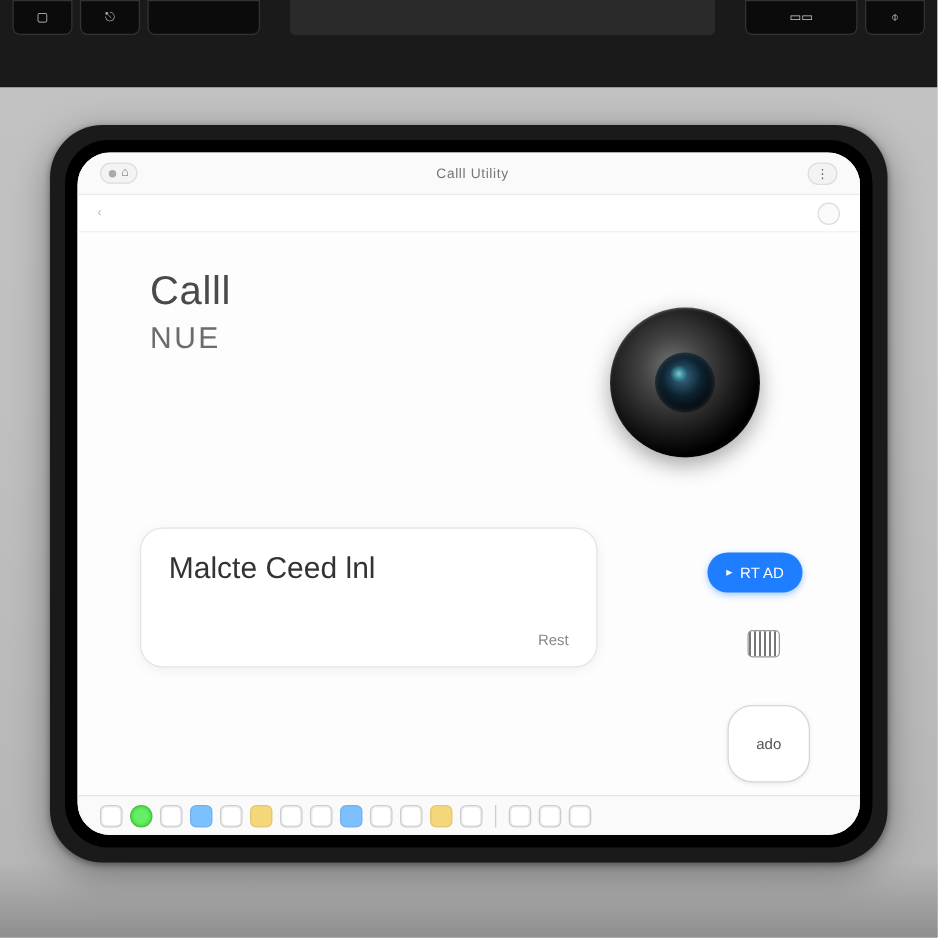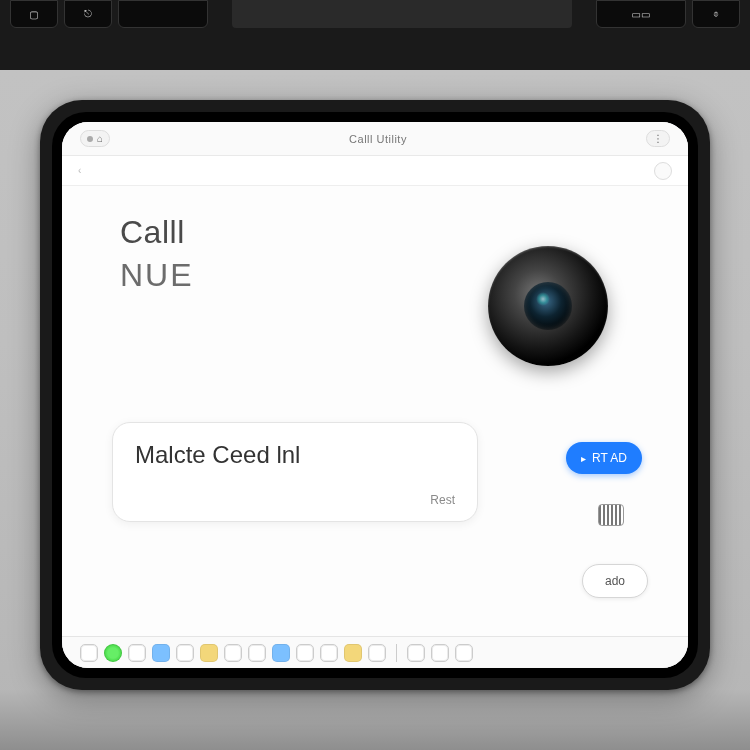--- a/index.html
+++ b/index.html
@@ -68,42 +68,42 @@
   .crumb { font-size:10px; color:#bbb; }
   .circle-btn {
     width:18px;height:18px;border-radius:50%;border:1px solid #ddd;background:#fafafa;
   }
   
   .content {
     position: absolute; top:64px; left:0; right:0; bottom:32px; background:#fdfdfd;
     padding: 28px 36px 20px 58px;
   }
   .heading { font-size: 32px; color:#4a4a4a; font-weight:400; letter-spacing:.5px; }
-  .subheading { font-size: 32px; color:#6c6c6c; font-weight:300; margin-top:6px; letter-spacing:2px; }
+  .subheading { font-size: 24px; color:#6c6c6c; font-weight:300; margin-top:6px; letter-spacing:2px; }
   
   .camera {
     position:absolute; right: 80px; top: 60px;
     width: 120px; height: 120px; border-radius: 50%;
     background: radial-gradient(circle at 42% 40%, #777 0%, #444 24%, #151515 55%, #000 70%, #0a0a0a 100%);
     box-shadow: 0 6px 18px rgba(0,0,0,.35), inset 0 1px 2px rgba(255,255,255,.25);
   }
   .camera::before{
     content:""; position:absolute; left:36px; top:36px; width:48px; height:48px;
     border-radius:50%;
     background: radial-gradient(circle at 45% 40%, #3a6a8a 0%, #0d2330 40%, #000 80%);
     box-shadow: inset 0 0 6px rgba(255,255,255,.2);
   }
   .camera::after{
     content:""; position:absolute; left:48px; top:46px; width:14px;height:14px;
     border-radius:50%; background: radial-gradient(circle,#dff 0%, #3aa 40%, transparent 70%);
     opacity:.6;
   }
   
   .card {
-    position:absolute; left:50px; right:210px; top:236px; height:100px;
+    position:absolute; left:50px; right:210px; top:236px; height:112px;
     background:#fff; border-radius:18px; border:1px solid #e4e4e4;
     box-shadow: 0 2px 10px rgba(0,0,0,.06);
     padding: 18px 22px;
   }
   .card-title { font-size:24px; color:#333; font-weight:400; }
   .card-sub   { position:absolute; right:22px; bottom:14px; font-size:12px; color:#8a8a8a;margin-top:12px; }
   
   .primary {
     position:absolute; right:46px; top:256px;
     background:#1f7dff; color:#fff; font-size:12px; font-weight:500;
@@ -115,21 +115,21 @@
   
   .mini-icon {
     position:absolute; right:64px; top:318px; width:26px;height:22px;
     background: repeating-linear-gradient(90deg,#777 0 2px,#fff 2px 4px);
     border-radius:4px; border:1px solid #999;
   }
   
   .secondary {
     position:absolute; right:40px; top:378px;
     background:#fff; color:#555; font-size:12px;
-    padding:9px 22px; border-radius:20px; border:1px solid #d6d6d6;
+    padding:23px 22px; border-radius:20px; border:1px solid #d6d6d6;
     box-shadow: 0 1px 4px rgba(0,0,0,.08);
   }
   
   .dock {
     position:absolute; left:0; right:0; bottom:0; height:32px;
     background: rgba(250,250,250,.92); border-top:1px solid #e5e5e5;
     display:flex; align-items:center; gap:6px; padding:0 18px;
   }
   .dock-icon {
     width:18px;height:18px;border-radius:5px;background:#ddd;

